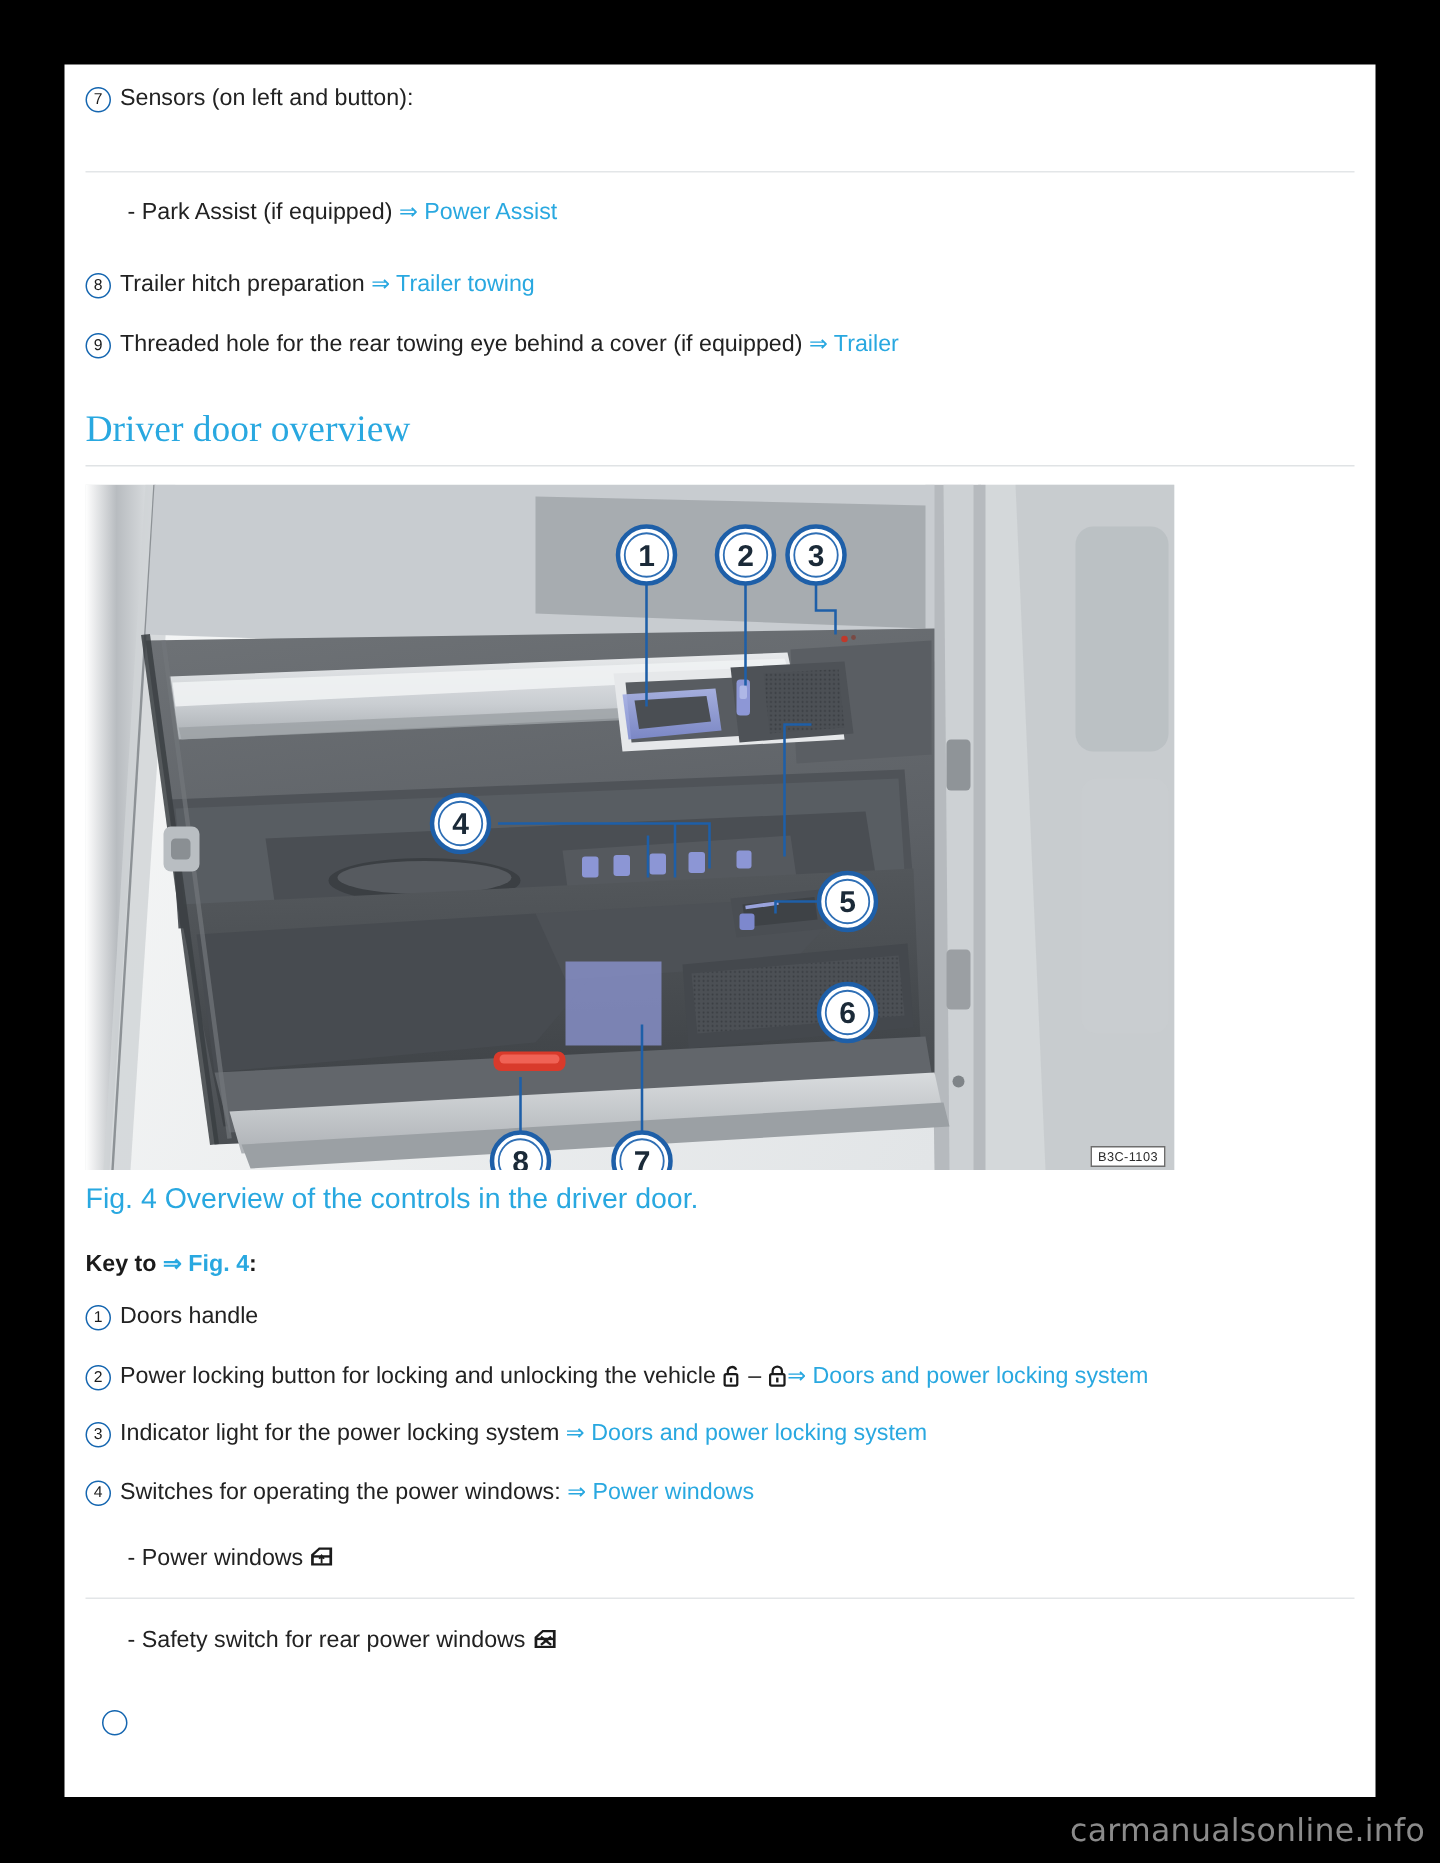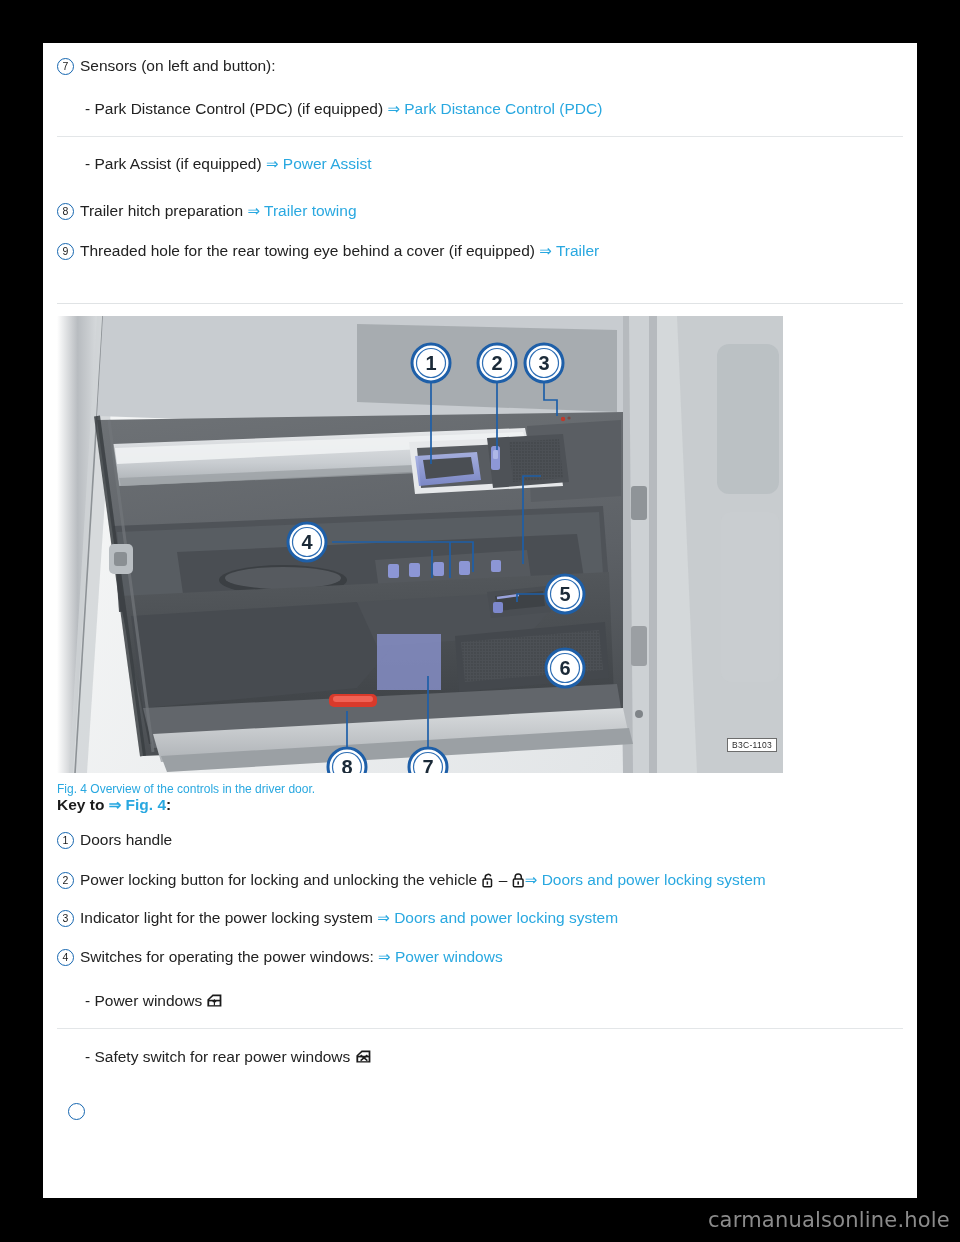--- a/index.html
+++ b/index.html
@@ -106,29 +106,30 @@
   .figure-wrap {
     position: relative;
     width: 726px;
     height: 457px;
     margin-top: 12px;
     margin-left: 0px;
     background: #f2f3f4;
     overflow: hidden;
   }
   .figcap {
-    font-size: 12px;
+    font-size: 19px;
     color: #29a8e0;
     margin-top: 9px;
   }
 
   .keyto {
     font-size: 15.5px;
     color: #1b1b1b;
     font-weight: bold;
+    margin-top: 22px;
   }
   .keyto .link { font-weight: bold; }
 
   
   .glyph {
     display: inline-block;
     vertical-align: -3px;
     position: relative;
   }
   .lock-ico { width: 13px; height: 15px; }
@@ -165,25 +166,20 @@
   <div id="page">
     <div class="content">
 
       <div style="height:12px"></div>
       <div class="keyrow">
         <div class="numcircle">7</div>
         <div class="keytext">Sensors (on left and button):</div>
       </div>
 
       <div style="height:21px"></div>
-      <div class="subrow">
-        <span>- Park Distance Control (PDC) (if equipped)</span>
-        <span class="arrow">⇒</span>
-        <span class="link">Park Distance Control (PDC)</span>
-      </div>
 
       <div style="height:16px"></div>
       <div class="hr"></div>
       <div style="height:16px"></div>
 
       <div class="subrow">
         <span>- Park Assist (if equipped)</span>
         <span class="arrow">⇒</span>
         <span class="link">Power Assist</span>
       </div>
@@ -202,20 +198,21 @@
       <div class="keyrow">
         <div class="numcircle">9</div>
         <div class="keytext">
           <span>Threaded hole for the rear towing eye behind a cover (if equipped)</span>
           <span class="arrow">⇒</span>
           <span class="link">Trailer</span>
         </div>
       </div>
 
       <div style="height:32px"></div>
+      <div class="heading">Driver door overview</div>
       <div class="heading-rule"></div>
 
       <div class="figure-wrap">
         <svg width="726" height="457" viewBox="0 0 726 457" xmlns="http://www.w3.org/2000/svg">
           <defs>
             <linearGradient id="bgGrad" x1="0" y1="0" x2="1" y2="0.35">
               <stop offset="0" stop-color="#f7f8f8"></stop>
               <stop offset="0.5" stop-color="#eceeef"></stop>
               <stop offset="1" stop-color="#e2e5e7"></stop>
             </linearGradient>
@@ -386,21 +383,21 @@
               <text x="371" y="458" fill="#1b2a38">7</text>
             </g>
             <g>
               <ellipse cx="290" cy="451" rx="19" ry="19" fill="#ffffff" stroke="#1e5fa8" stroke-width="3"></ellipse>
               <ellipse cx="290" cy="451" rx="14.5" ry="14.5" fill="#ffffff" stroke="#2f6fb5" stroke-width="1.2"></ellipse>
               <text x="290" y="458" fill="#1b2a38">8</text>
             </g>
           </g>
         </svg>
 
-        <div style="position:absolute;right:6px;bottom:21px;background:#ffffff;border:1px solid #6d6d6d;padding:1px 4px;font-size:8.5px;font-family:'Liberation Sans',sans-serif;color:#2b2b2b;letter-spacing:0.3px;">B3C-1103</div>
+        <div style="position:absolute;right:6px;bottom:2px;background:#ffffff;border:1px solid #6d6d6d;padding:1px 4px;font-size:8.5px;font-family:'Liberation Sans',sans-serif;color:#2b2b2b;letter-spacing:0.3px;">B3C-1103</div>
       </div>
 
       <div class="figcap">Fig. 4 Overview of the controls in the driver door.</div>
 
       <div class="keyto">
         <span>Key to</span>
         <span class="arrow">⇒</span>
         <span class="link">Fig. 4</span><span>:</span>
       </div>
 
@@ -483,15 +480,15 @@
         </span>
       </div>
 
       <div style="height:40px;position:relative">
         <div class="cutcircle"></div>
       </div>
 
     </div>
   </div>
 
-  <div id="watermark">carmanualsonline.hole</div>
+  <div id="watermark">carmanualsonline.info</div>
 
 </div>
 
 </body></html>

